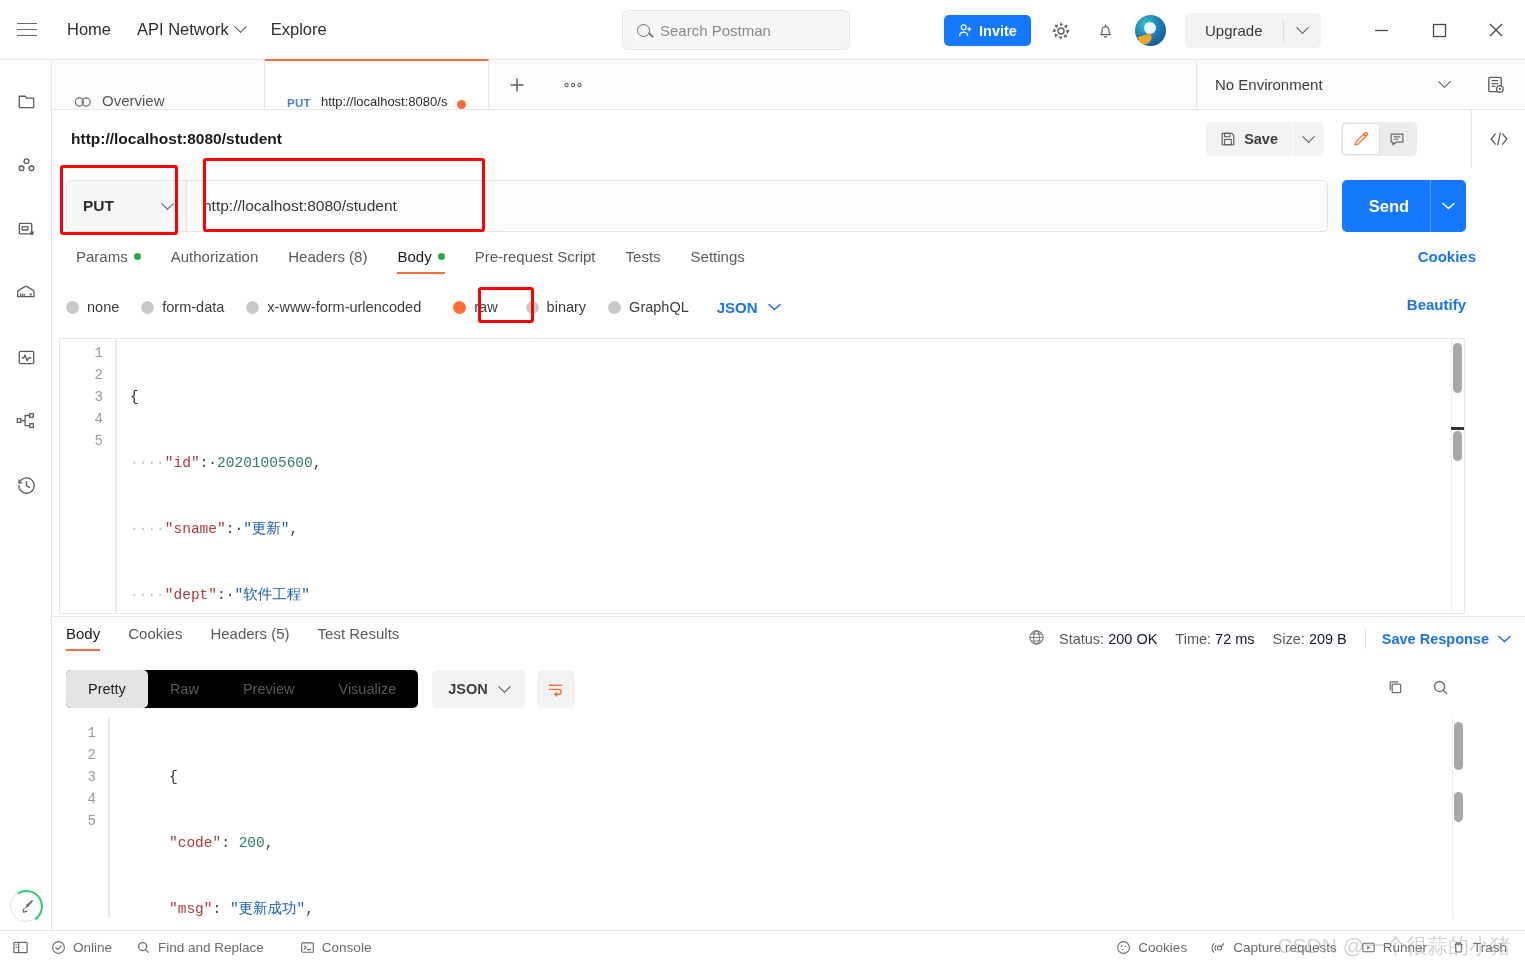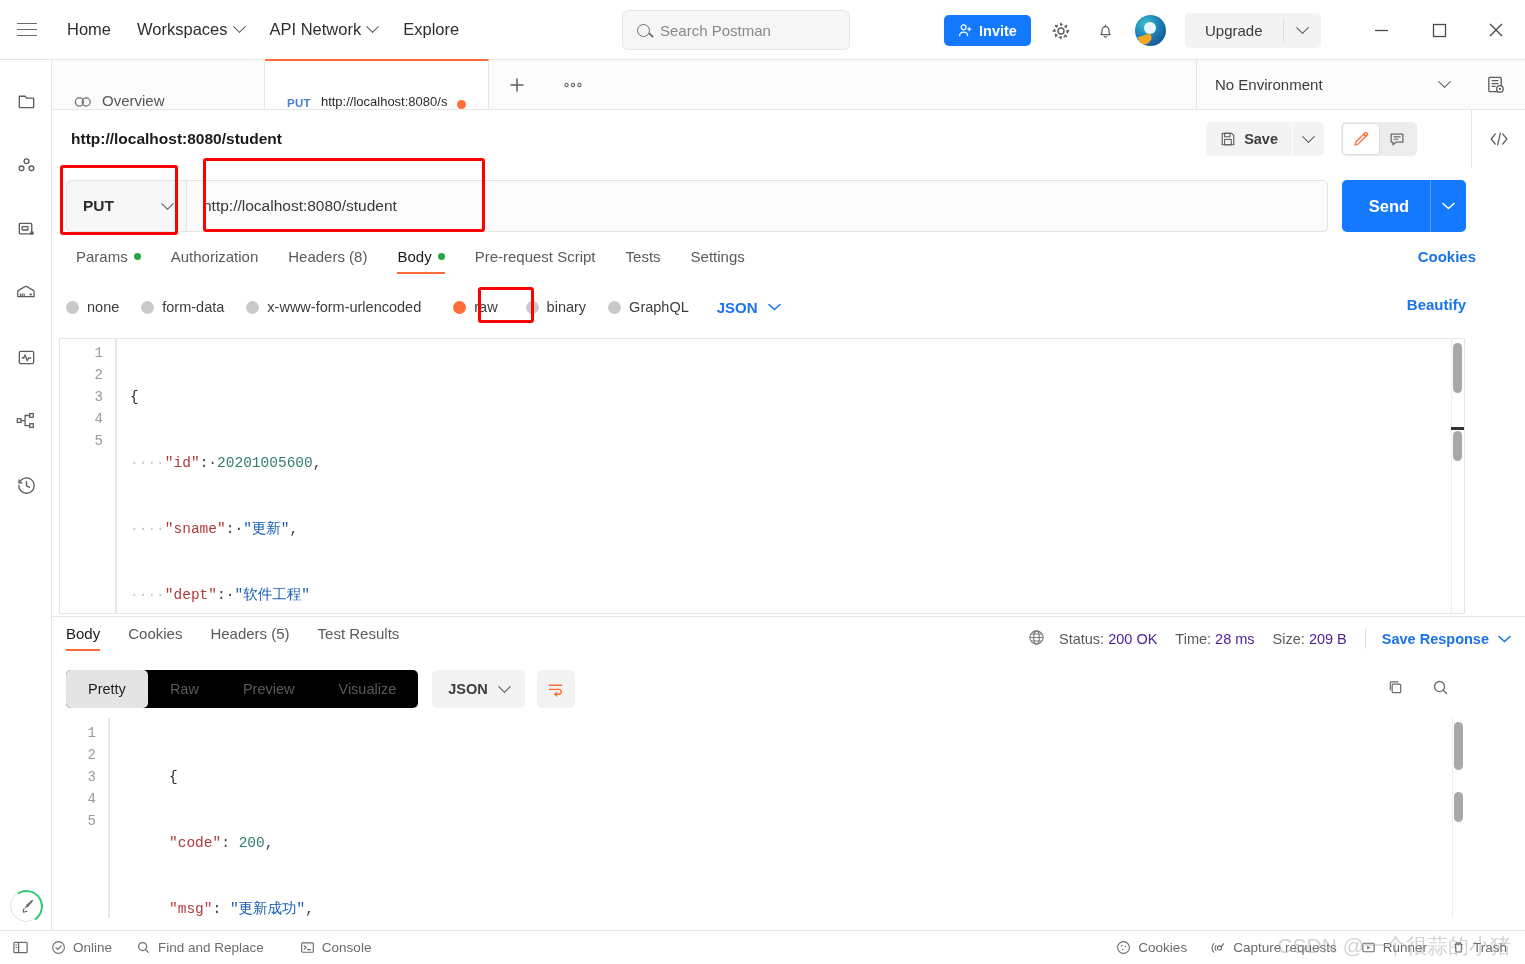--- a/index.html
+++ b/index.html
@@ -315,21 +315,21 @@
     font-size: 15px; color: #5a5a5a; padding: 0 0 9px 0; margin-right: 28px;
     cursor: pointer; position: relative; white-space: nowrap;
   }
   .rsp.sel { color: #1b1b1b; }
   .rsp.sel::after { content:''; position:absolute; left:0; right:0; bottom:0; height:2.5px; background:#ff6c37; }
   .resp-meta {
     position: absolute; right: 14px; top: 12px;
     display: flex; align-items: center; gap: 0; font-size: 14.5px; color: #5a5a5a;
   }
   .resp-meta .m { margin-right: 18px; }
-  .resp-meta .val { color: #4c1d95; text-align: right; }
+  .resp-meta .val { color: #0f172a; text-align: right; }
   .metadiv { width: 1px; height: 20px; background: #e0e0e0; margin: 0 16px 0 0; }
   .saveresp { color: #1a73e8; font-weight: bold; cursor: pointer; display: flex; align-items: center; gap: 9px; }
 
   
   .restoolbar {
     position: absolute; left: 66px; top: 669px; width: 1400px; height: 40px;
     display: flex; align-items: center;
   }
   .segment {
     display: flex; background: #000000; border-radius: 5px; height: 38px;
@@ -383,24 +383,20 @@
 </head>
 <body>
 
 <div class="topbar">
   <div class="hamburger">
       <span></span>
     </div>
 
   <div class="nav-item">
     <span>Home</span>
-  </div>
-  <div class="nav-item">
-    <span>Workspaces</span>
-    <i class="chev"></i>
   </div>
   <div class="nav-item">
     <span>API Network</span>
     <i class="chev"></i>
   </div>
   <div class="nav-item">
     <span>Explore</span>
   </div>
 
   <div class="search-box">
@@ -727,21 +723,21 @@
         <ellipse cx="9" cy="9" rx="3" ry="7" fill="none" stroke="#7a7a7a" stroke-width="1.2"></ellipse>
         <path d="M2.3 9h13.4M3.3 5.2h11.4M3.3 12.8h11.4" stroke="#7a7a7a" stroke-width="1.1"></path>
       </svg>
     </span>
     <span class="m">
       <span>Status:</span>
       <span class="val">200 OK</span>
     </span>
     <span class="m">
       <span>Time:</span>
-      <span class="val">28 ms</span>
+      <span class="val">72 ms</span>
     </span>
     <span class="m">
       <span>Size:</span>
       <span class="val">209 B</span>
     </span>
     <span class="metadiv"></span>
     <span class="saveresp">
       <span>Save Response</span>
       <svg width="13" height="8" viewBox="0 0 13 8">
         <path d="M1 1.5L6.5 6.5 12 1.5" fill="none" stroke="#1a73e8" stroke-width="1.6" stroke-linecap="round"></path>

